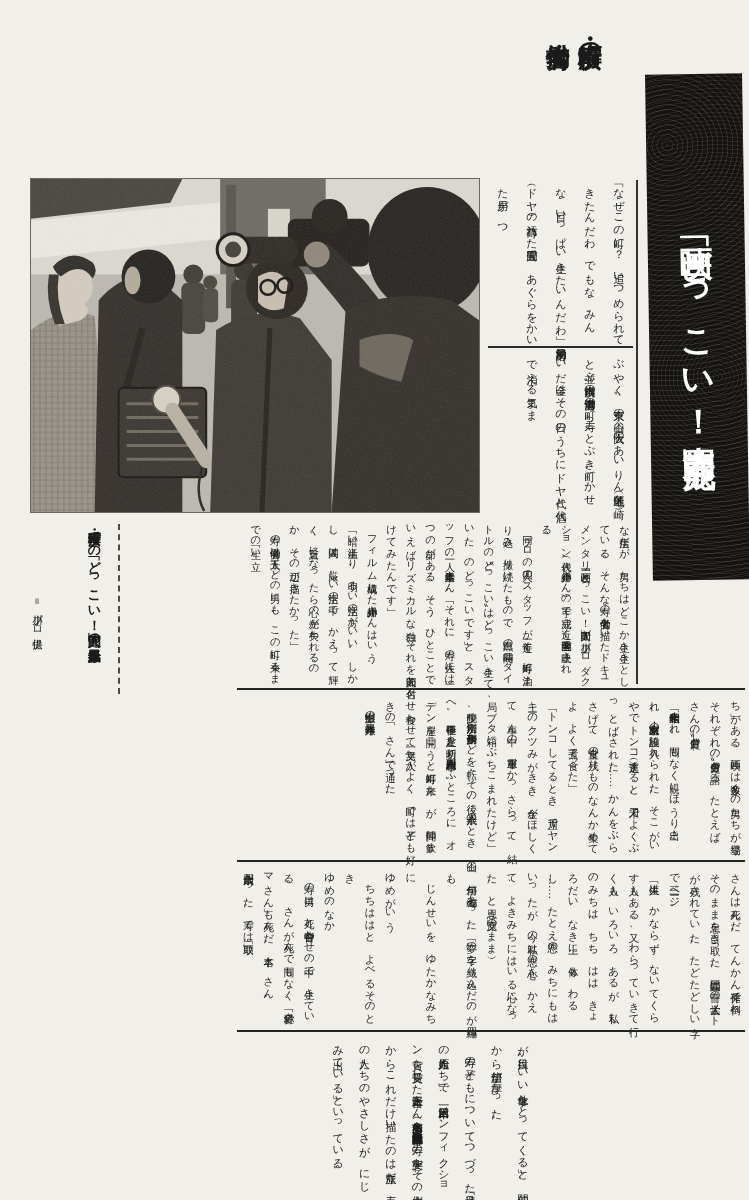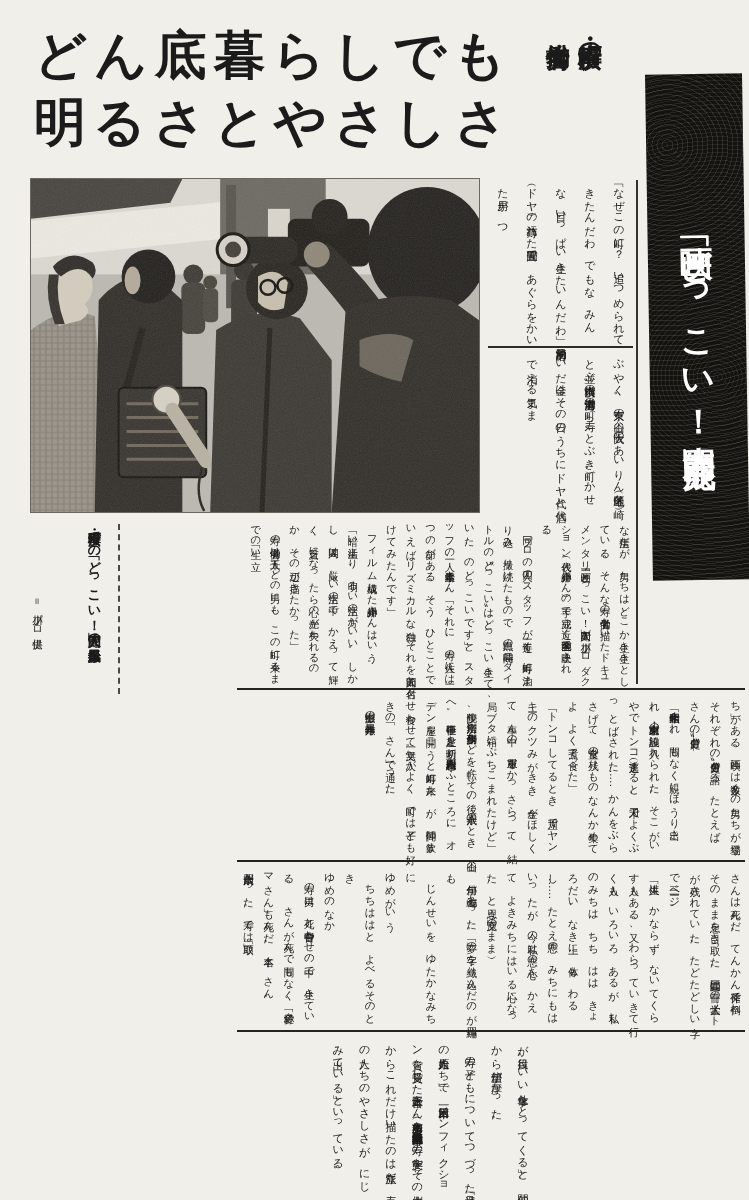--- a/index.html
+++ b/index.html
@@ -86,22 +86,20 @@
   .wavy{
     position:absolute;left:118px;top:524px;height:170px;width:0;
     border-left:2px dashed #4a4944;
   }
 </style>
 </head>
 <body>
 
 <div class="page">
 
-  <div class="headline">どん底暮らしでも
-明るさとやさしさ</div>
   <div class="vtext subhead">横浜・寿町の
 労働者描く</div>
 
   <div class="banner">
     <div class="banner-text">映画「どっこい！人間節」完成</div>
   </div>
 
   <div class="photo">
     <svg viewBox="0 0 450 335" preserveAspectRatio="none">
       <defs>

